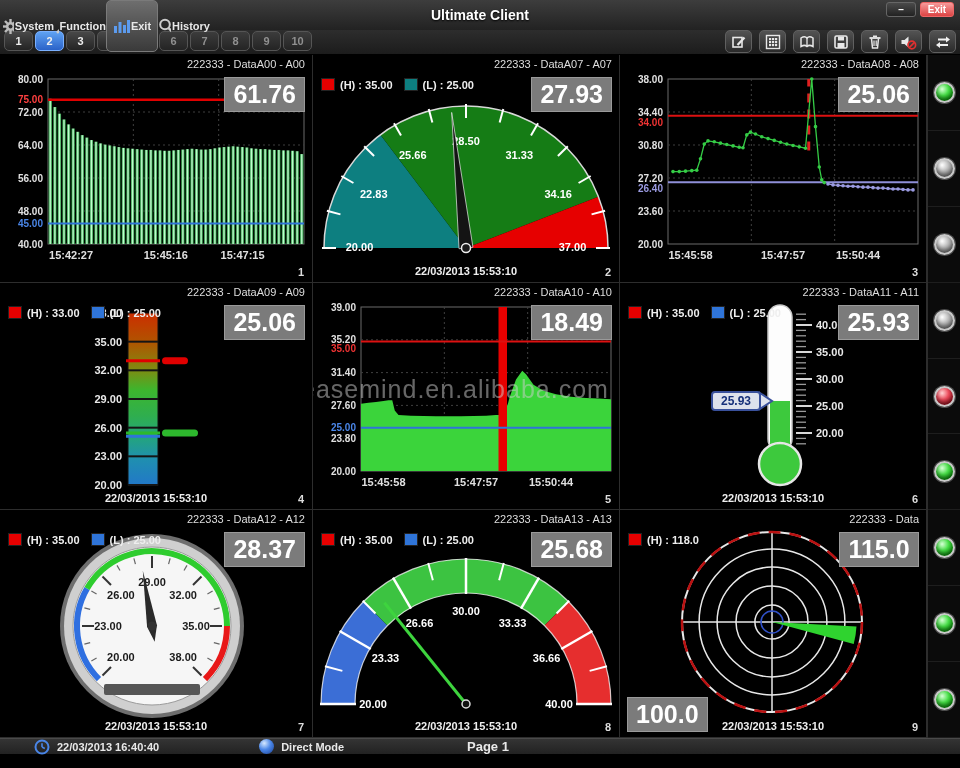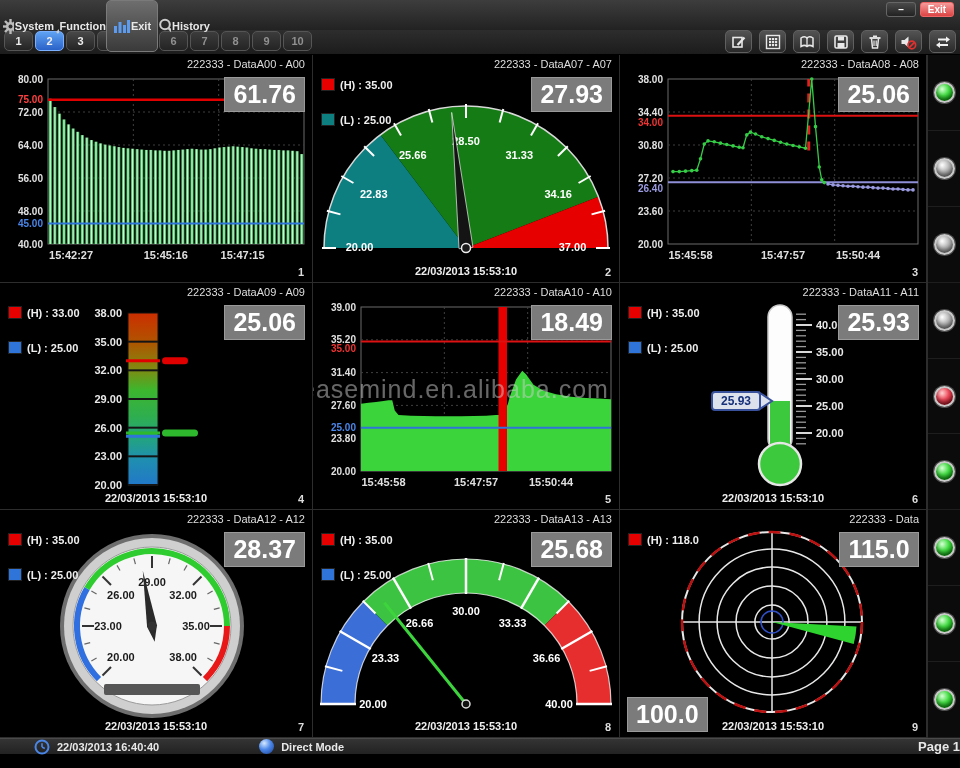--- a/index.html
+++ b/index.html
@@ -29,42 +29,42 @@
 
   
   .main{display:flex;height:683px}
   .grid{width:927px;display:flex;flex-direction:column}
   .prow{display:flex}
   .panel{position:relative;background:#000;border-right:1px solid #2d2d2d;border-bottom:1px solid #2d2d2d;overflow:hidden}
   .phead{height:18px;display:flex;justify-content:flex-end;padding:3px 7px 0 7px;font-size:11px;color:#dedede;position:relative;z-index:5}
   .chart{position:absolute;inset:0;z-index:1}
   .vbox{position:absolute;top:22px;right:7px;background:#7b7b7b;border:1px solid #9a9a9a;color:#fff;font-size:25px;font-weight:bold;line-height:31px;padding:1px 8px;min-width:80px;text-align:center;z-index:5}
   .vbox2{position:absolute;bottom:5px;left:7px;top:auto;right:auto}
-  .legend{position:absolute;top:23px;left:8px;z-index:5;display:flex;flex-direction:column;gap:22px}
+  .legend{position:absolute;top:23px;left:8px;z-index:5;display:flex;gap:11px}
   .litem{display:flex;align-items:center;gap:5px;color:#eee;font-size:11px;font-weight:bold}
   .sw{width:14px;height:13px;display:inline-block;border:1px solid #222}
   .pfoot{position:absolute;bottom:5px;left:0;right:0;text-align:center;color:#eee;font-size:11px;font-weight:bold;z-index:4}
   .pidx{position:absolute;bottom:4px;right:8px;color:#ddd;font-size:11px;font-weight:bold;z-index:5}
   .wm{position:absolute;top:92px;left:-12px;font-size:25px;color:rgba(205,205,205,.5);white-space:nowrap;z-index:4;letter-spacing:1px}
 
   
   .ledcol{width:33px;background:#0b0b0b;border-left:1px solid #2d2d2d;display:flex;flex-direction:column}
   .led-cell{height:75.9px;display:flex;align-items:center;justify-content:center;border-bottom:1px solid #1e1e1e}
   .led{width:21px;height:21px;border-radius:50%;border:2px solid #c9c9c9;box-shadow:0 0 0 1px #4a4a4a,inset 0 -3px 4px rgba(0,0,0,.45)}
   .led.green{background:radial-gradient(circle at 36% 30%,#d6ffd6,#49e049 40%,#0fa00f 75%,#067006)}
   .led.gray{background:radial-gradient(circle at 36% 30%,#fff,#bdbdbd 40%,#8a8a8a 75%,#616161)}
   .led.red{background:radial-gradient(circle at 36% 30%,#ffd4d4,#ee4e5e 40%,#b01525 75%,#7d0e18)}
 
   
   .statusbar{position:relative;height:16px;background:linear-gradient(#343434,#222);border-top:1px solid #4a4a4a;display:flex;align-items:center;color:#e8e8e8;font-size:11px;font-weight:bold}
   .sb-item{display:flex;align-items:center;gap:7px}
   .sb-clock{margin-left:34px}
   .sb-mode{margin-left:100px}
   .sphere{width:15px;height:15px;border-radius:50%;background:radial-gradient(circle at 35% 28%,#d5e8ff,#4a86e8 45%,#16杆?1a3f8f)}
-  .sb-page{position:absolute;left:16px;right:0;text-align:right;font-size:13px}
+  .sb-page{position:absolute;left:16px;right:0;text-align:center;font-size:13px}
   .sb-right{position:absolute;right:10px;display:flex;align-items:center;gap:14px}
   .brand{font-family:"DejaVu Serif",serif;font-style:italic;font-weight:bold;font-size:15px;color:#fff;position:relative;padding-top:4px}
   .brand svg{position:absolute;top:-2px;left:-4px}
   .version{font-size:11px;color:#ddd}
 </style>
 </head>
 <body>
 
 <div class="app">
 
@@ -121,20 +121,21 @@
         <span>Exit</span>
       </div>
       <div class="navbtn">
         <svg width="17" height="17">
           <circle cx="7" cy="6.5" r="4.8" fill="none" stroke="#ccc" stroke-width="2"></circle>
           <line x1="10.6" y1="10.2" x2="15.5" y2="15" stroke="#ccc" stroke-width="2.4"></line>
         </svg>
         <span>History</span>
       </div>
     </div>
+    <div class="apptitle">Ultimate Client</div>
     <div class="winbtn minbtn">–</div>
     <div class="winbtn exitbtn">Exit</div>
   </div>
 
   <div class="tabrow">
     <div class="tabs" id="tabs">
         <div class="tab">1</div>
         <div class="tab active">2</div>
         <div class="tab">3</div>
         <div class="tab">4</div>

